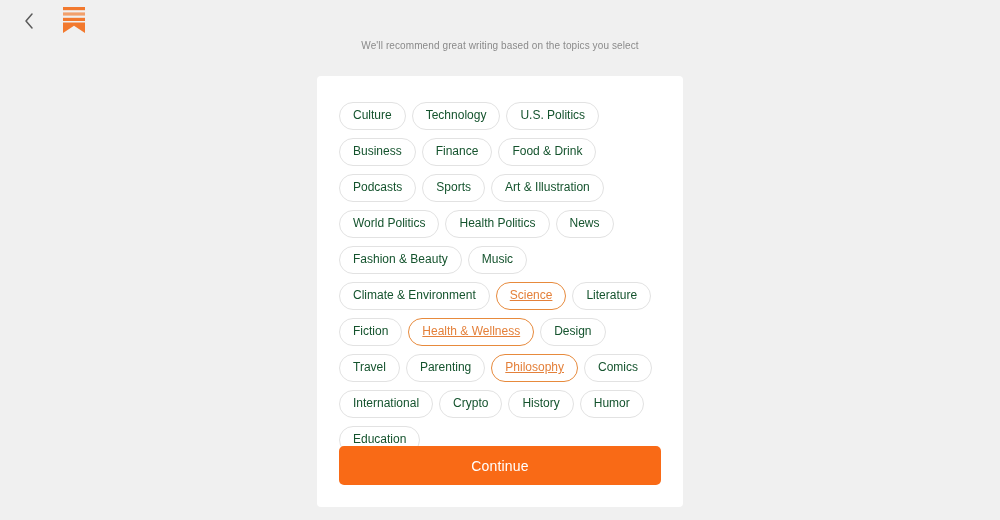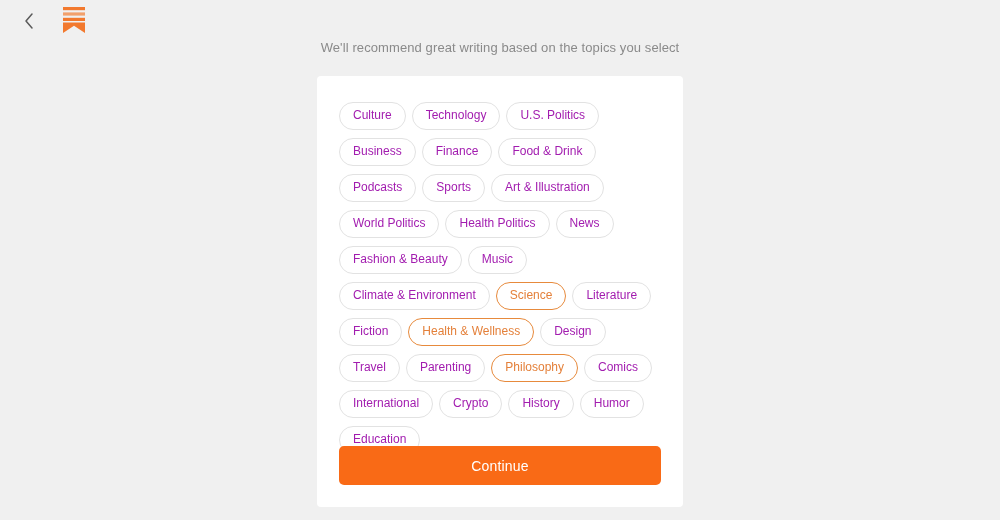--- a/index.html
+++ b/index.html
@@ -46,21 +46,21 @@
   }
   .brand-logo svg { display: block; }
 
   
   .subtitle {
     position: absolute;
     top: 40px;
     left: 0;
     width: 1000px;
     text-align: center;
-    font-size: 13px;
+    font-size: 10px;
     color: #8a8a8a;
     letter-spacing: 0.1px;
   }
 
   
   .card {
     position: absolute;
     left: 317px;
     top: 76px;
     width: 366px;
@@ -79,28 +79,29 @@
     padding-top: 4px;
   }
 
   .tag {
     border: 1px solid #e2e2e2;
     background: #ffffff;
     border-radius: 16px;
     padding: 5px 13px 6px 13px;
     font-size: 12px;
     line-height: 15px;
-    color: #a21caf;
+    color: #14532d;
     white-space: nowrap;
     cursor: pointer;
     box-sizing: border-box;
   }
   .tag.selected {
     border-color: #e78a3c;
     color: #e4803a;
+    text-decoration: underline;
   }
 
   
   .continue-wrap {
     position: absolute;
     left: 22px;
     right: 22px;
     bottom: 22px;
   }
   .continue-btn {

